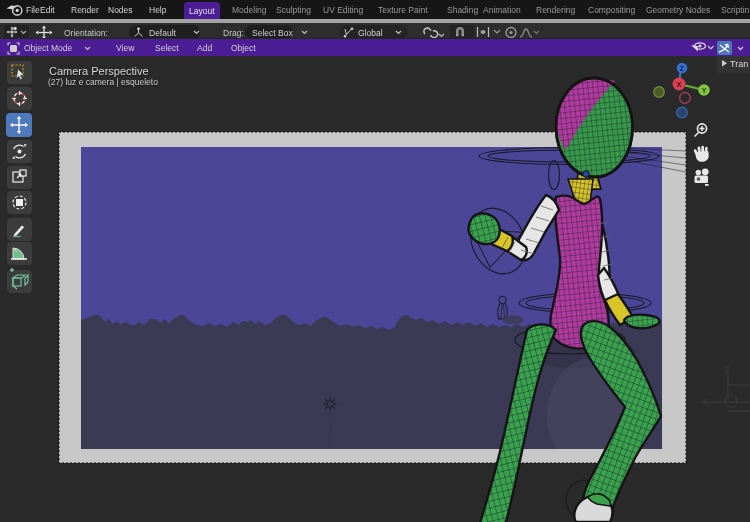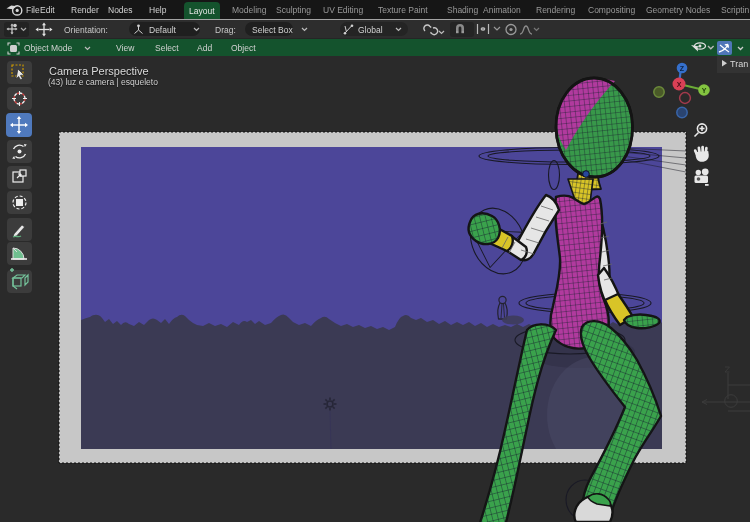--- a/index.html
+++ b/index.html
@@ -1,26 +1,26 @@
 <!DOCTYPE html>
 <html><head>
 <meta charset="utf-8">
 <style>
 * { margin:0; padding:0; box-sizing:border-box; }
 html,body { width:750px; height:522px; overflow:hidden; background:#2b2b2b;
   font-family:"Liberation Sans", sans-serif; }
 #stage { position:relative; width:750px; height:522px; }
 .row { position:absolute; left:0; width:750px; }
 #row1 { top:0; height:19px; background:#161616; }
-#row2 { top:19px; height:19px; background:#2d2d2d; border-top:1px solid #a3a3a3;}
-#row3 { top:38px; height:18px; background:#14532d; border-top:1px solid #252525;}
+#row2 { top:19px; height:19px; background:#2d2d2d; border-top:4px solid #a3a3a3;}
+#row3 { top:38px; height:18px; background:#4c1d95; border-top:1px solid #252525;}
 .t { position:absolute; font-size:8.5px; color:#d2d2d2; white-space:nowrap; top:5px; }
 #row1 .t { top:5px; }
 .tab { color:#999; }
-.atab { position:absolute; top:2px; height:17px; background:#14532d; border-radius:4px 4px 0 0; color:#e6e6e6; font-size:8.5px; padding:3.5px 5px 0 5px; }
+.atab { position:absolute; top:2px; height:17px; background:#4c1d95; border-radius:4px 4px 0 0; color:#e6e6e6; font-size:8.5px; padding:3.5px 5px 0 5px; }
 .dd { position:absolute; background:#1f1f1f; border-radius:7px; height:14px; top:2px; }
 .dd .t { top:3px; }
 .chev { position:absolute; top:5px; width:7px; height:5px; }
 .lbl { color:#c8c8c8; }
 svg text { font-family:"Liberation Sans", sans-serif; }
 </style>
 </head>
 <body>
 <div id="stage">
 
@@ -82,21 +82,21 @@
             <line x1="5.5" y1="6" x2="1.5" y2="9.5"></line>
             <line x1="5.5" y1="6" x2="9.5" y2="9.5"></line>
           </g>
       <circle cx="5.5" cy="1.8" r="1.4" fill="#cfcfcf"></circle>
     </svg>
     <span class="t" style="left:20px">Default</span>
     <svg class="chev" style="left:64px">
           <path d="M1,1 l2.5,2.5 2.5,-2.5" stroke="#bbb" fill="none" stroke-width="1.2"></path>
         </svg>
   </div>
-  <span class="t lbl" style="left:215px">Drag:</span>
+  <span class="t lbl" style="left:223px">Drag:</span>
   <div class="dd" style="left:245px; width:48px;">
     <span class="t" style="left:7px">Select Box</span>
     <svg class="chev" style="left:56px">
           <path d="M1,1 l2.5,2.5 2.5,-2.5" stroke="#bbb" fill="none" stroke-width="1.2"></path>
         </svg>
   </div>
   <div class="dd" style="left:340px; width:68px; background:#242424">
     <svg style="position:absolute;left:3px;top:2px" width="11" height="11" viewBox="0 0 11 11">
       <g stroke="#cfcfcf" stroke-width="1">
             <line x1="2" y1="9" x2="8.5" y2="2"></line>
@@ -405,15 +405,15 @@
   <path d="M13,248 l4,4" stroke="#ddd" stroke-width="1"></path>
 
   <g stroke="#74c29a" stroke-width="1.2" fill="none">
     <path d="M13,278 l4,-3 h8 l-3,3 z M13,278 v8 l4,3 M25,278 l3,-3 v7 l-3,3 z"></path>
     <rect x="13" y="278" width="8" height="8"></rect>
     <path d="M12,272 v-4 M10,270 h4" stroke-width="1.4"></path>
   </g>
 </svg>
 
 <div style="position:absolute;left:49px;top:65px;font-size:11px;color:#dadada;text-shadow:0 1px 1px #111">Camera Perspective</div>
-<div style="position:absolute;left:48px;top:77px;font-size:8.5px;color:#d0d0d0;text-shadow:0 1px 1px #111">(43) luz e camera | esqueleto</div>
+<div style="position:absolute;left:48px;top:77px;font-size:8.5px;color:#d0d0d0;text-shadow:0 1px 1px #111">(27) luz e camera | esqueleto</div>
 
 </div>
 
 </body></html>

